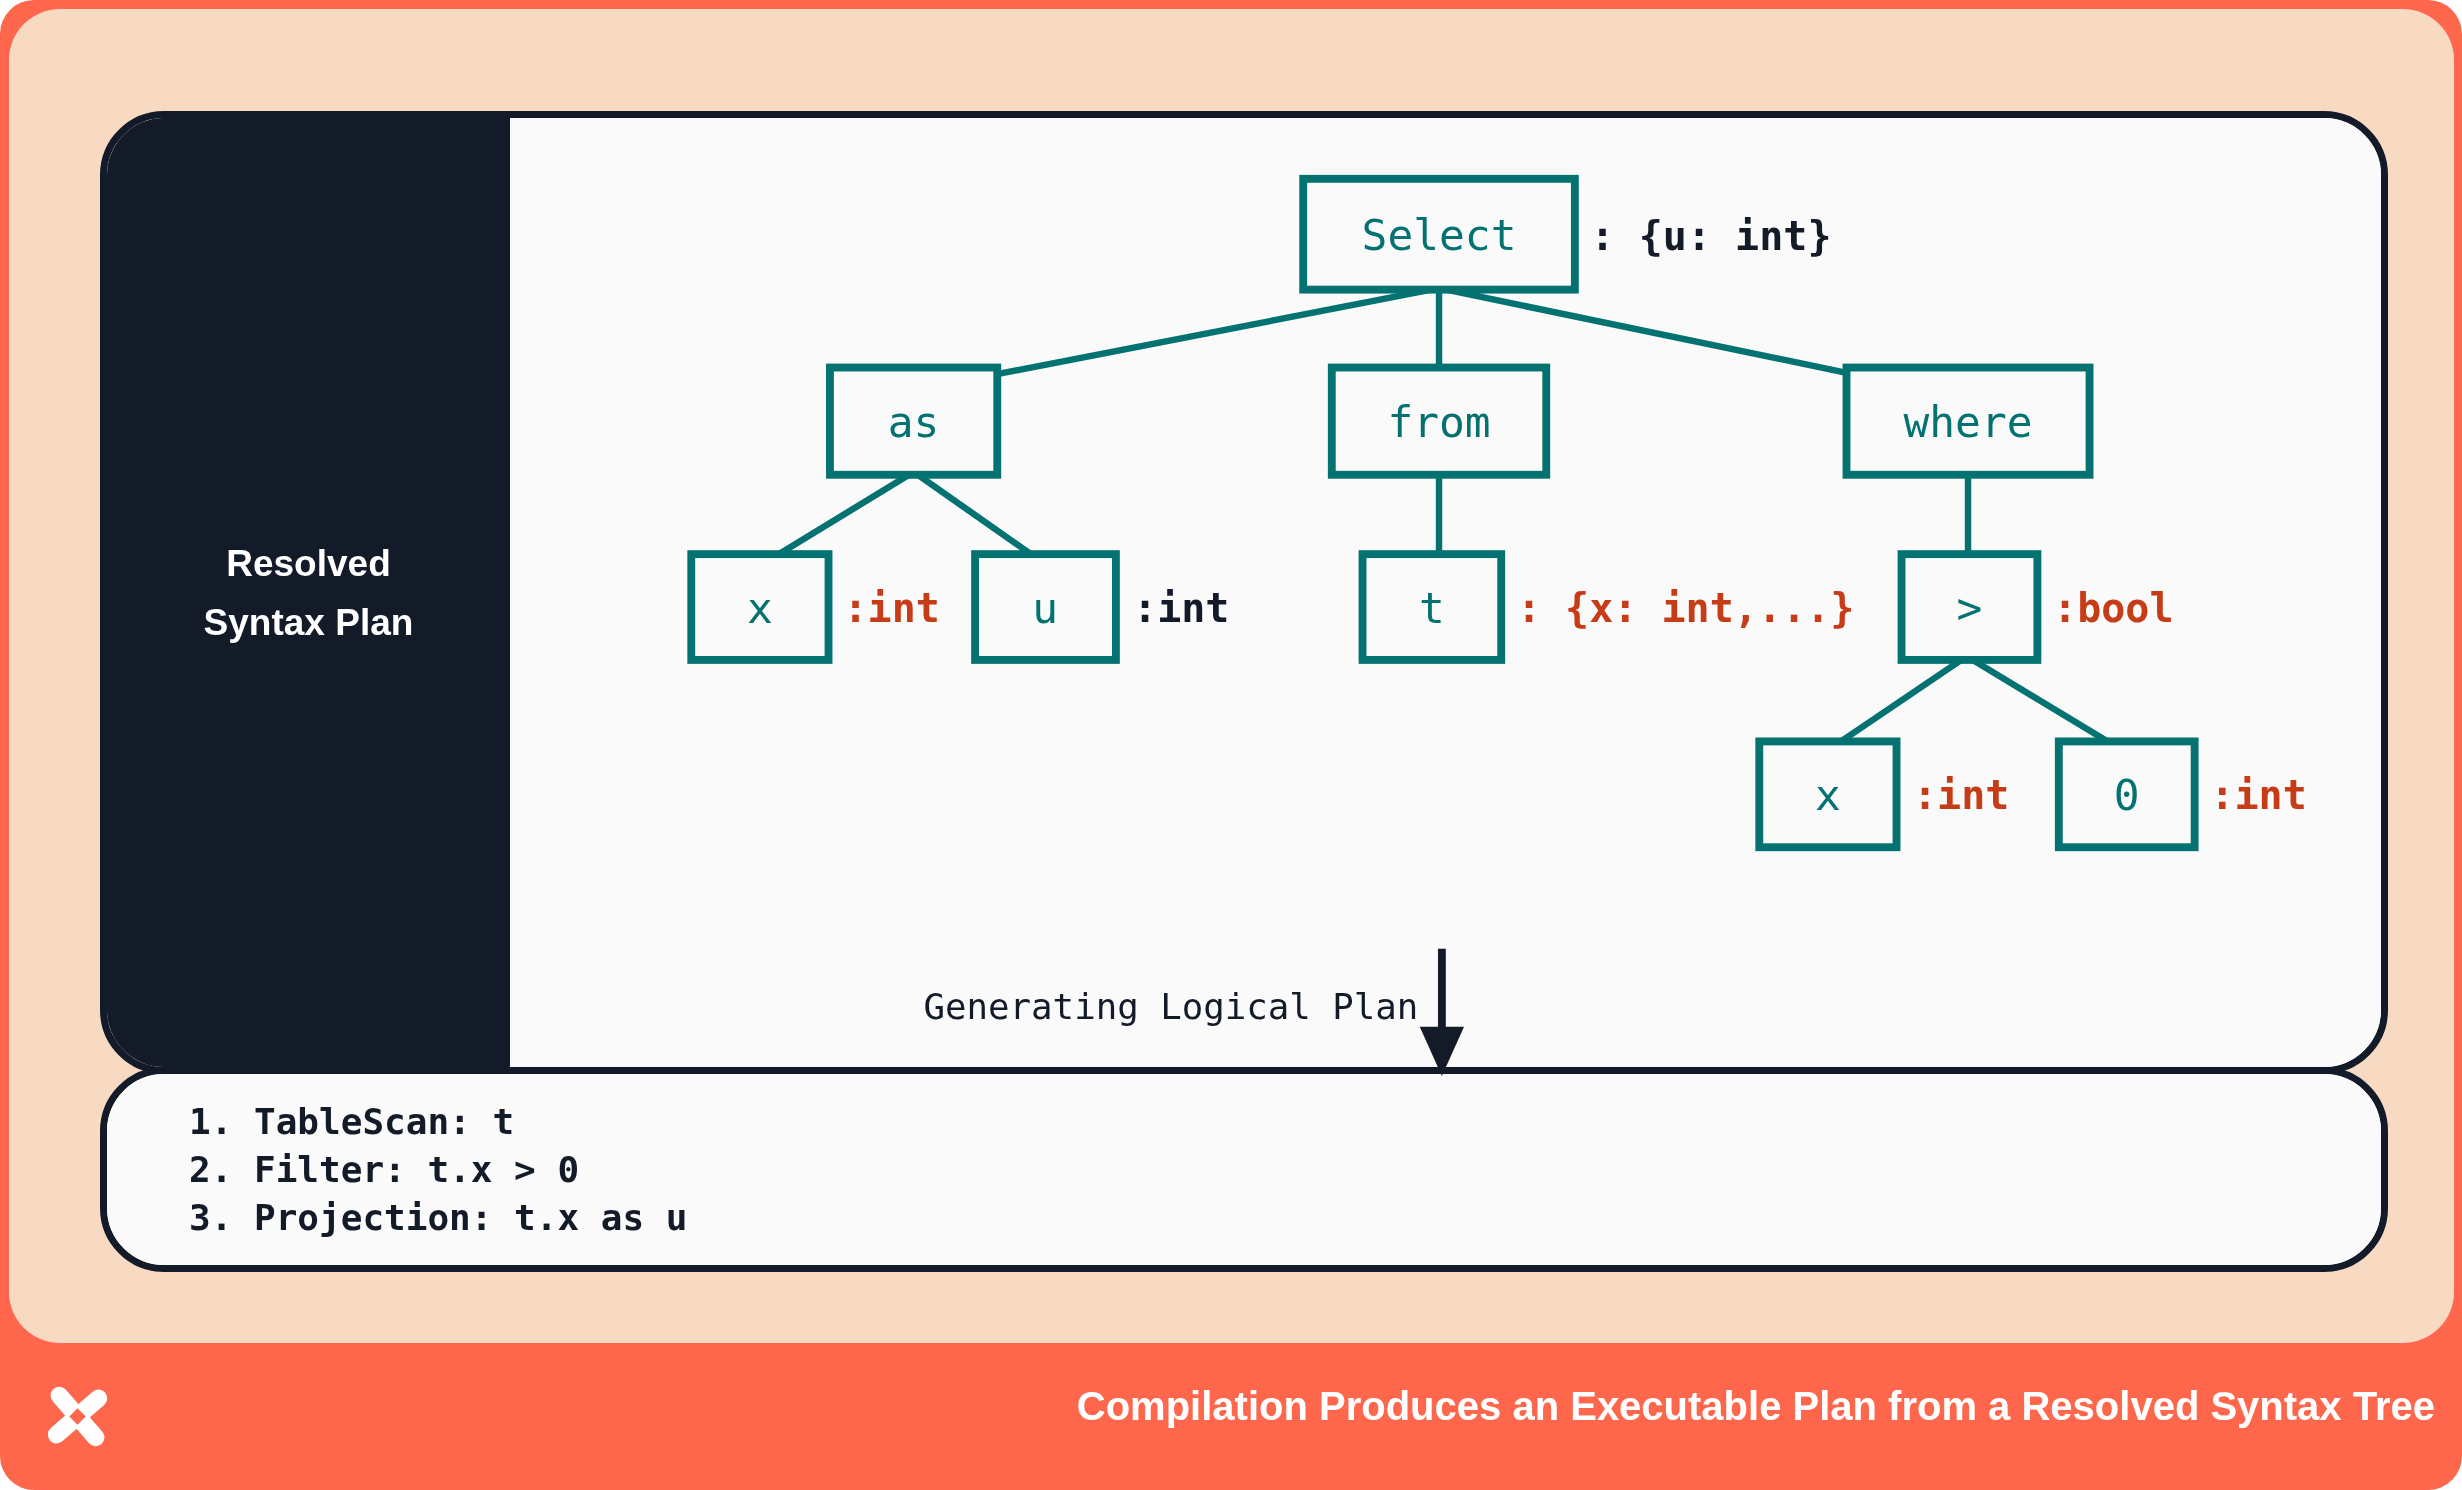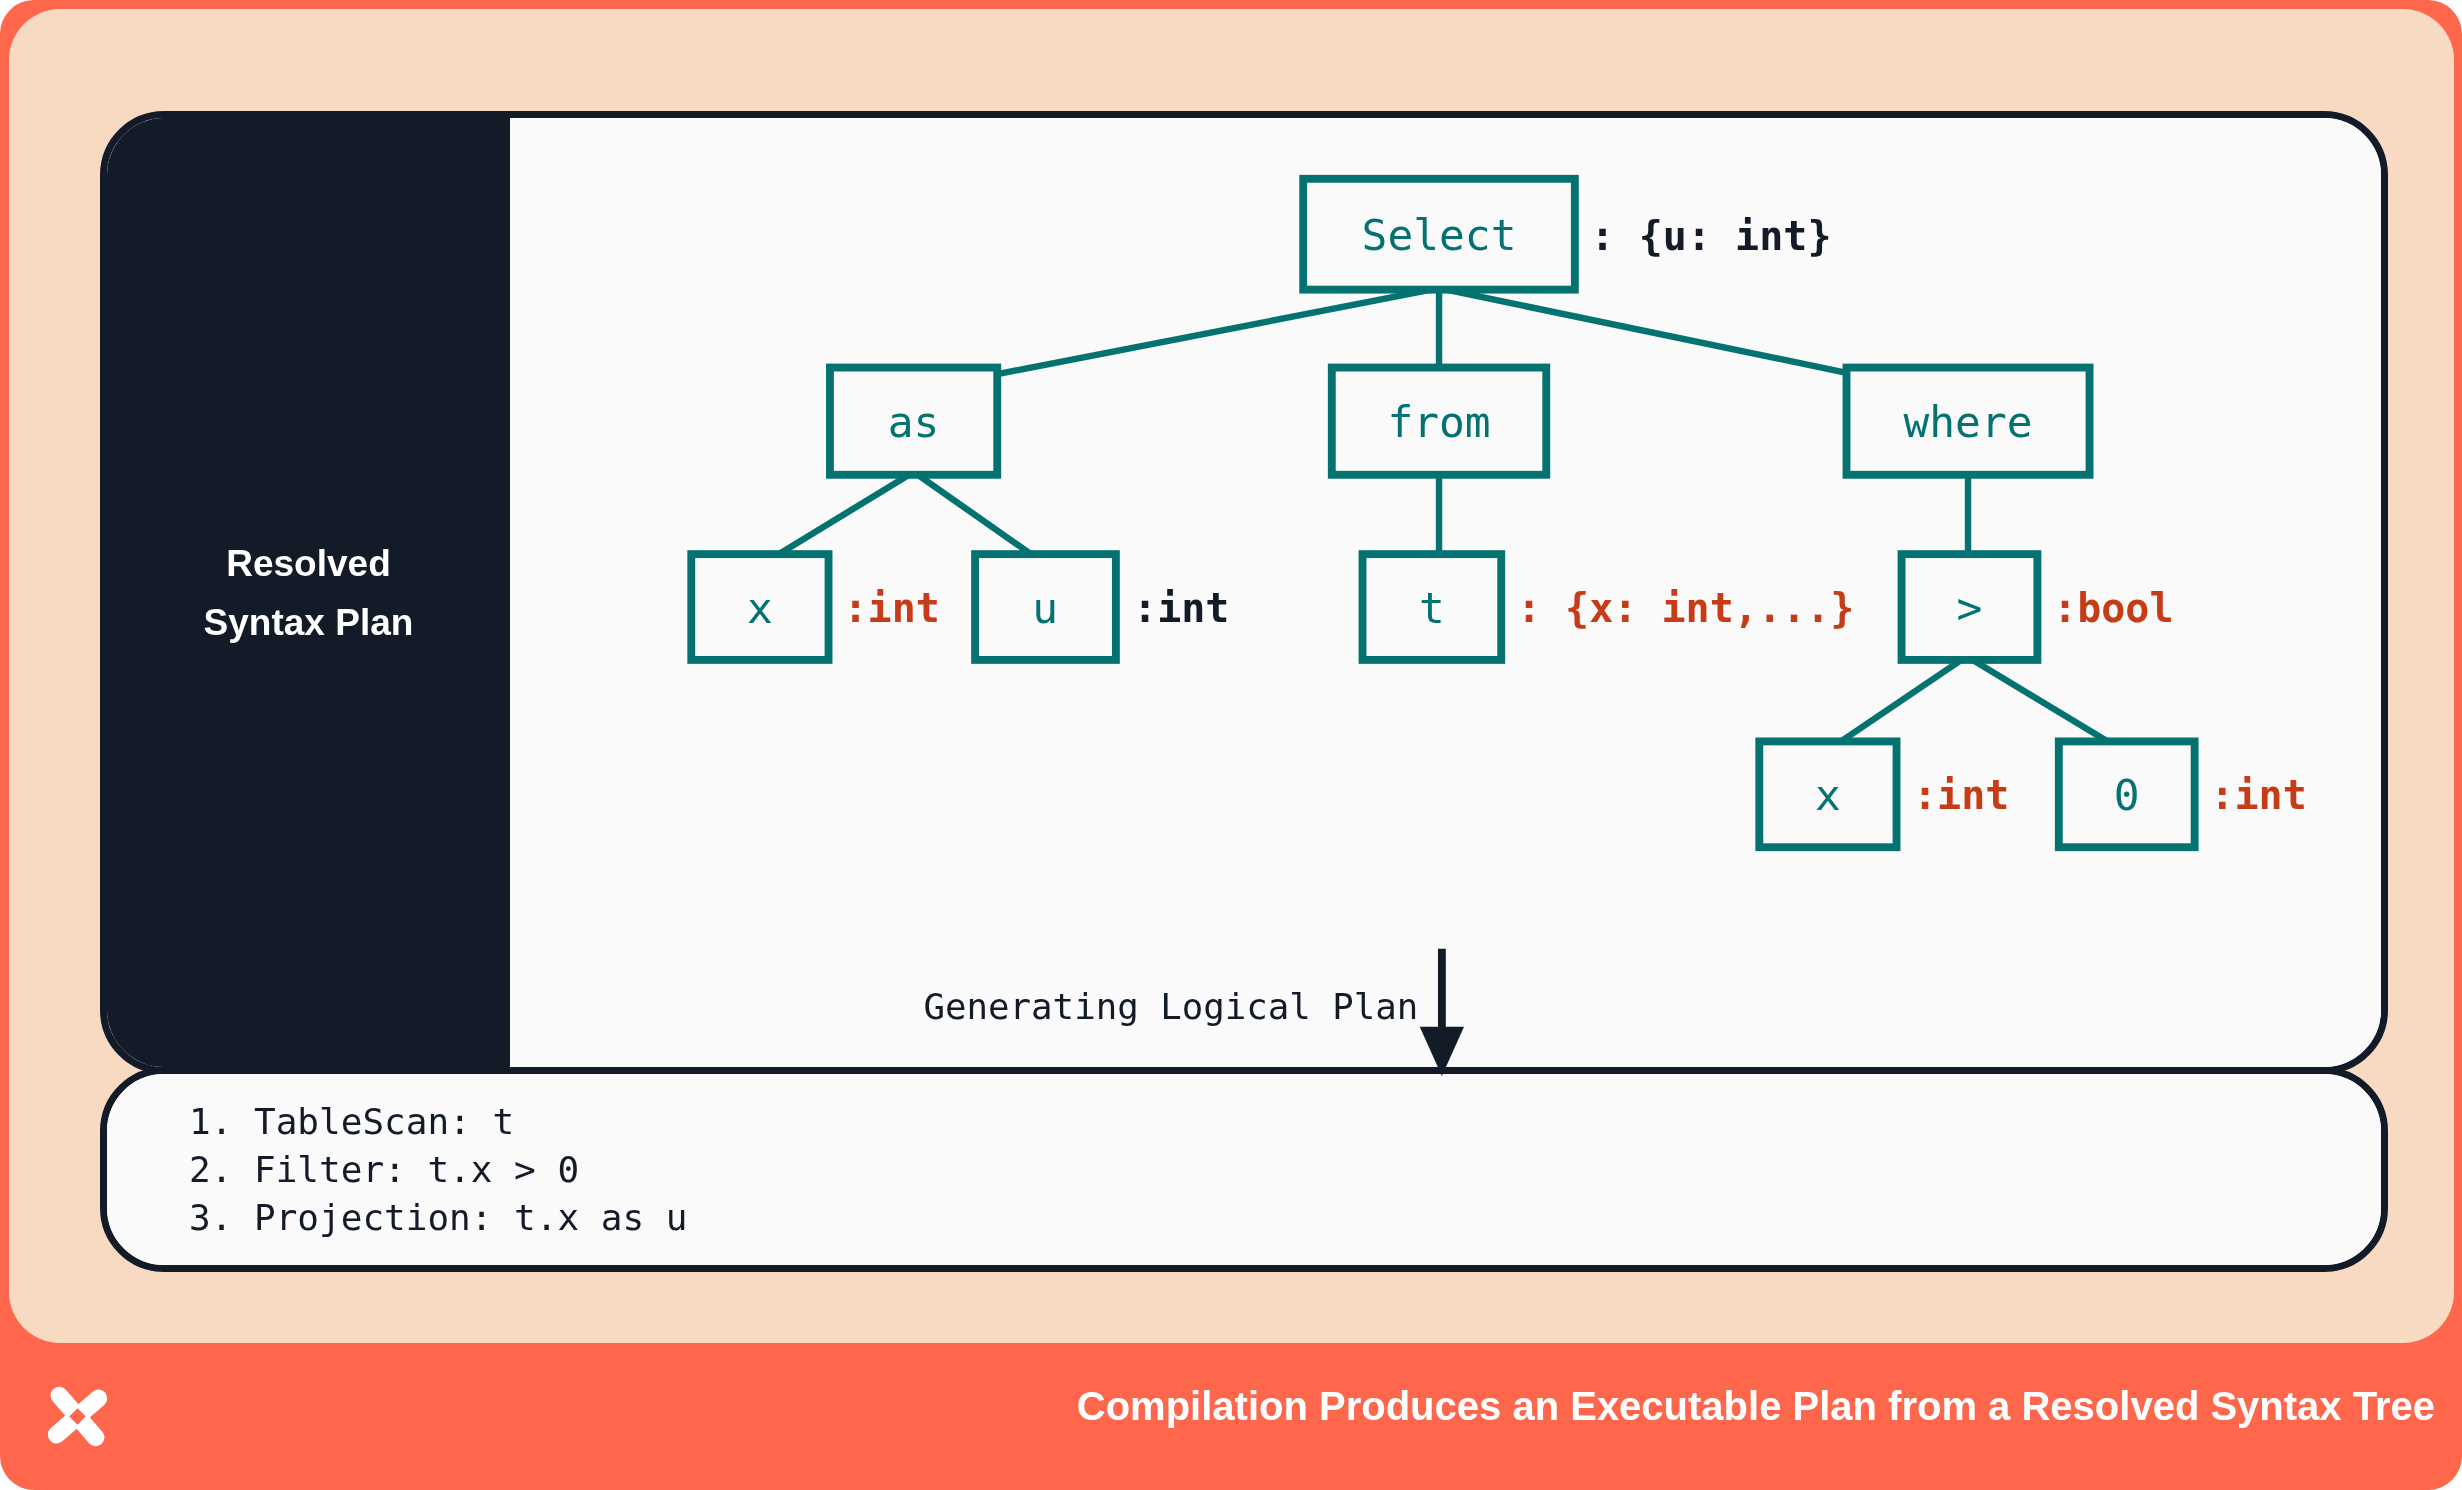--- a/index.html
+++ b/index.html
@@ -18,21 +18,21 @@
     box-sizing:border-box;border:7.9px solid #131a28;border-radius:64px;
     background:#fafafa;display:flex;overflow:hidden;
   }
   .panel-rst{top:71px;height:963px;margin-top:40px;}
   .panel-plan{top:1067px;height:205px;}
   .panel-sidebar{
     width:403px;flex:0 0 403px;background:#131a28;color:#ffffff;
     display:flex;flex-direction:column;align-items:center;justify-content:center;
     font-weight:bold;font-size:37px;line-height:59px;text-align:center;
   }
-  .panel-content{flex:1;background:#fafafa;position:relative;}
+  .panel-content{flex:1;background:#fafafa;position:relative;font-weight:bold;}
   .plan-steps{
     position:absolute;inset:0;display:flex;flex-direction:column;justify-content:center;
     padding-left:82px;font-family:"DejaVu Sans Mono",monospace;
     font-size:36px;line-height:48px;color:#131a28;white-space:pre;
   }
   
   .tree-overlay{position:absolute;left:0;top:0;width:2462px;height:1490px;pointer-events:none;}
   .edge{stroke:#057272;stroke-width:9;fill:none;}
   .node-rect{fill:#fafafa;stroke:#057272;stroke-width:11;}
   .node-label{

